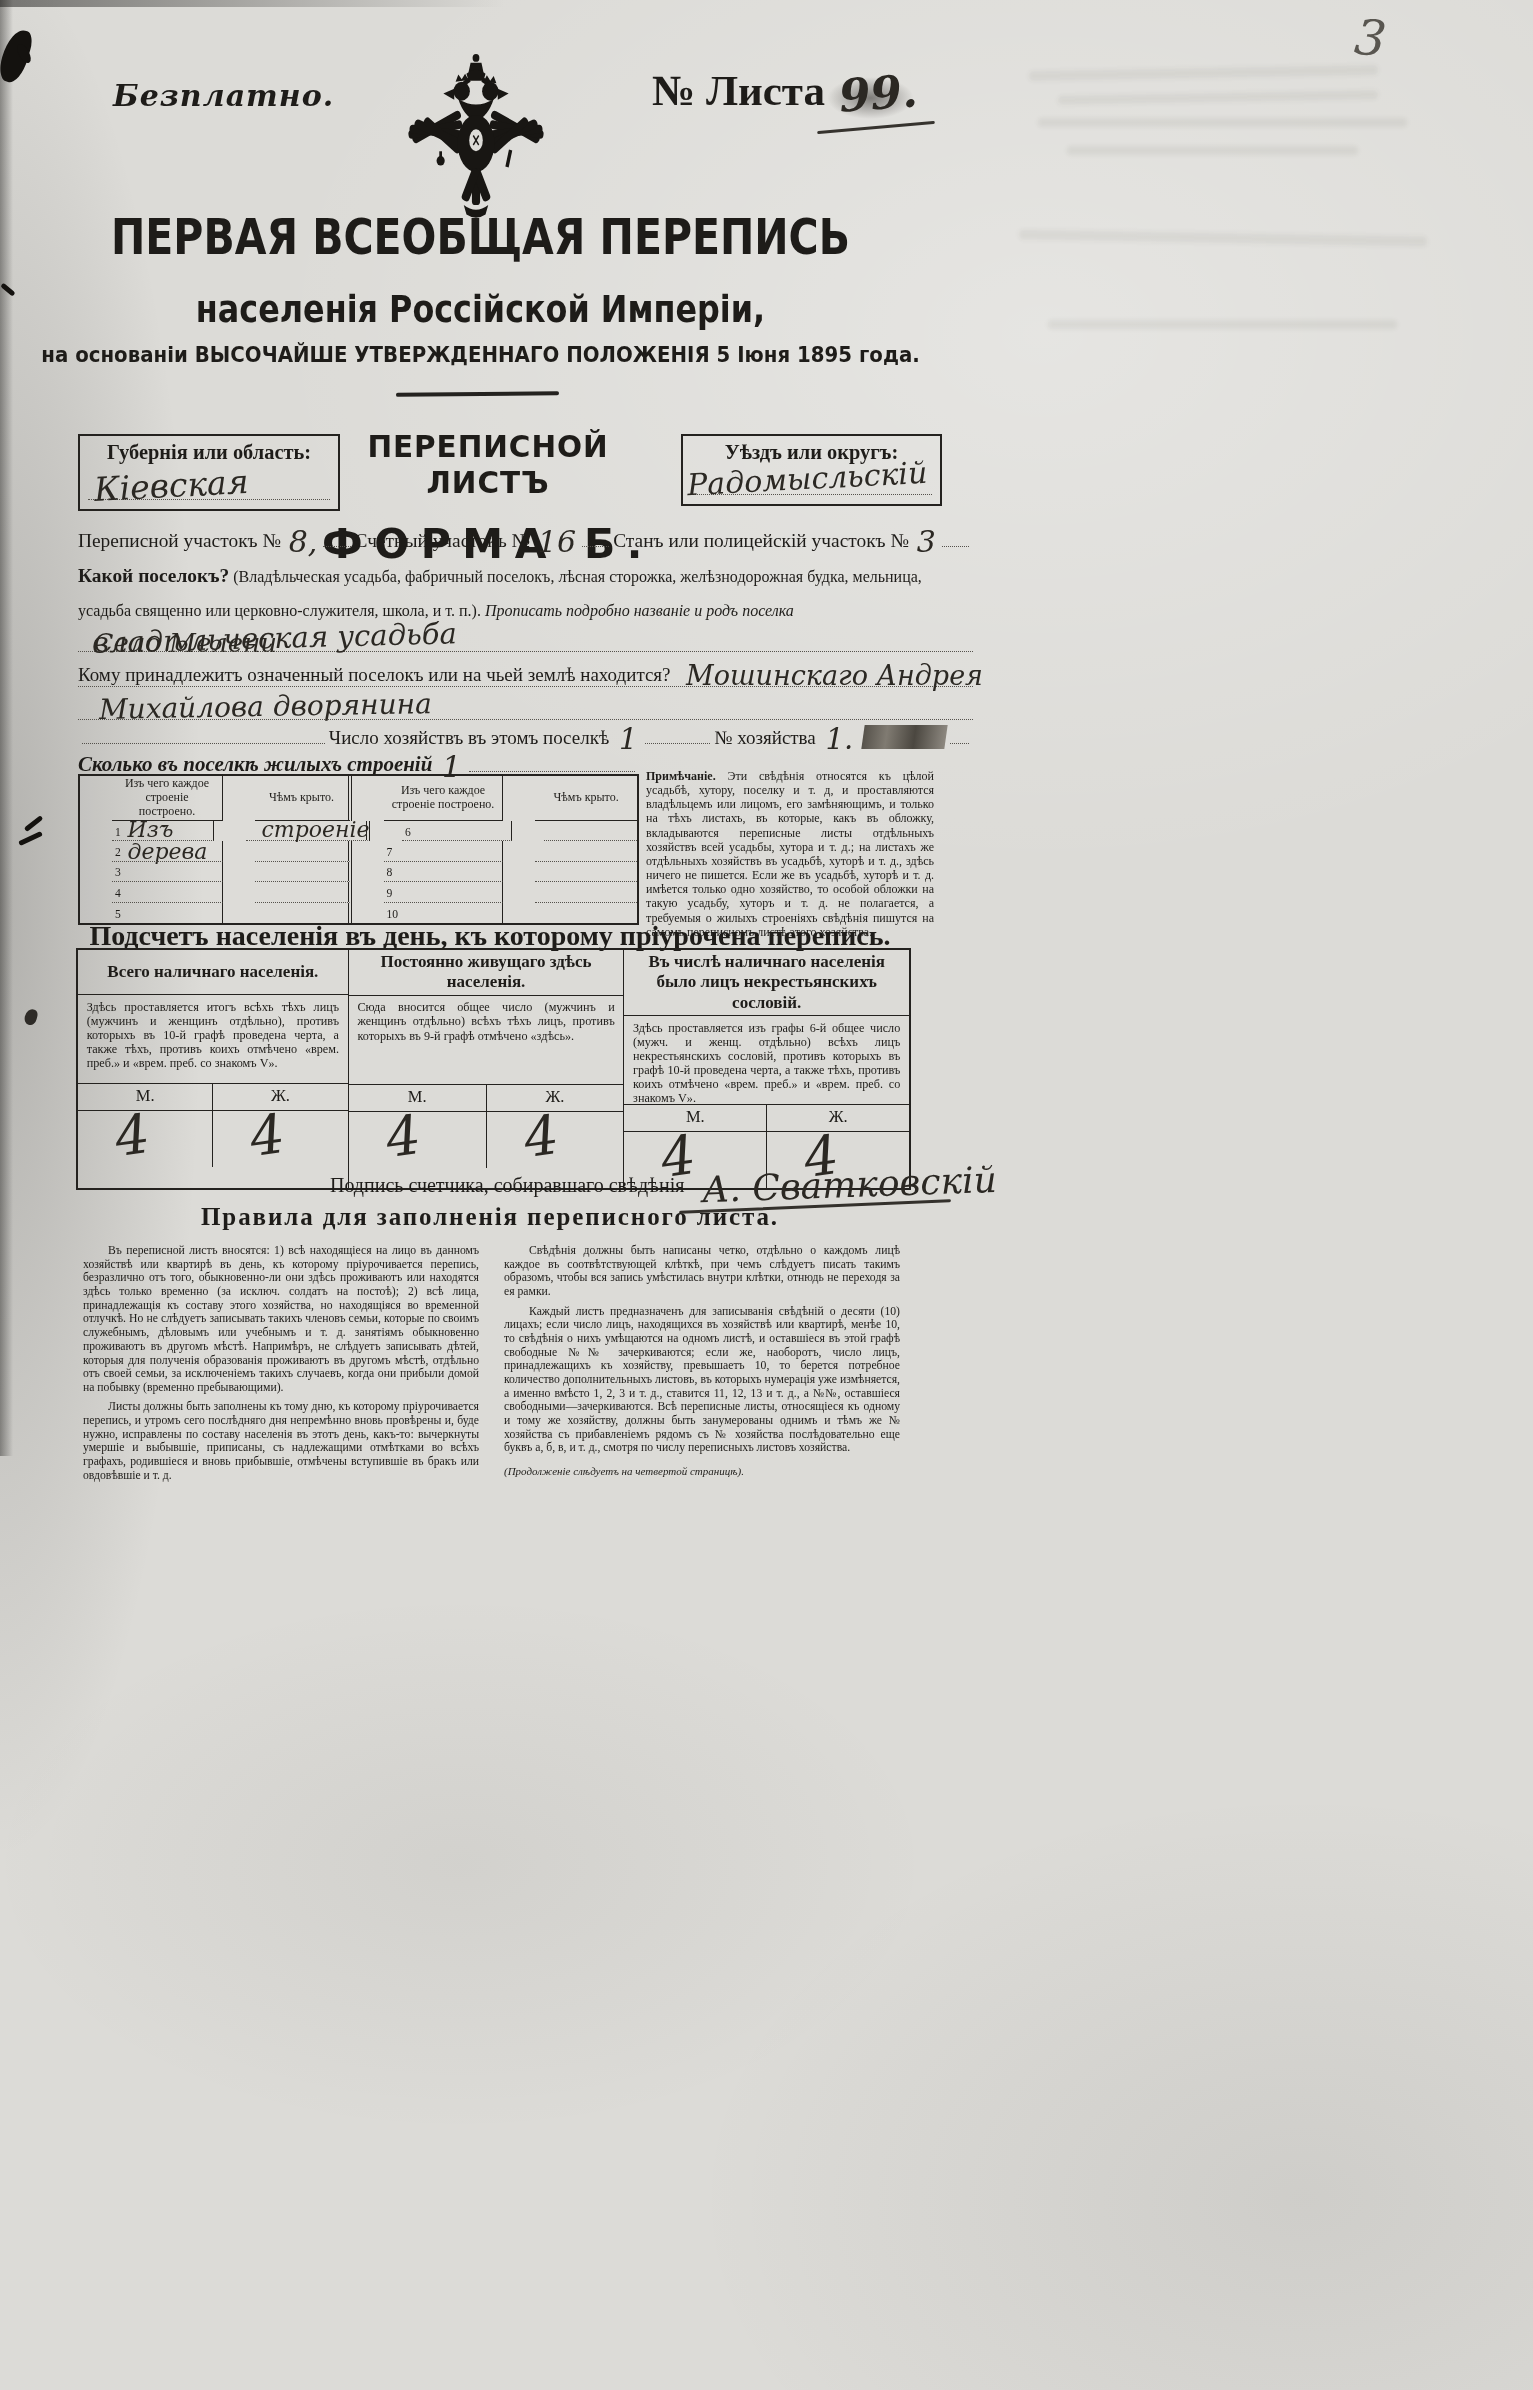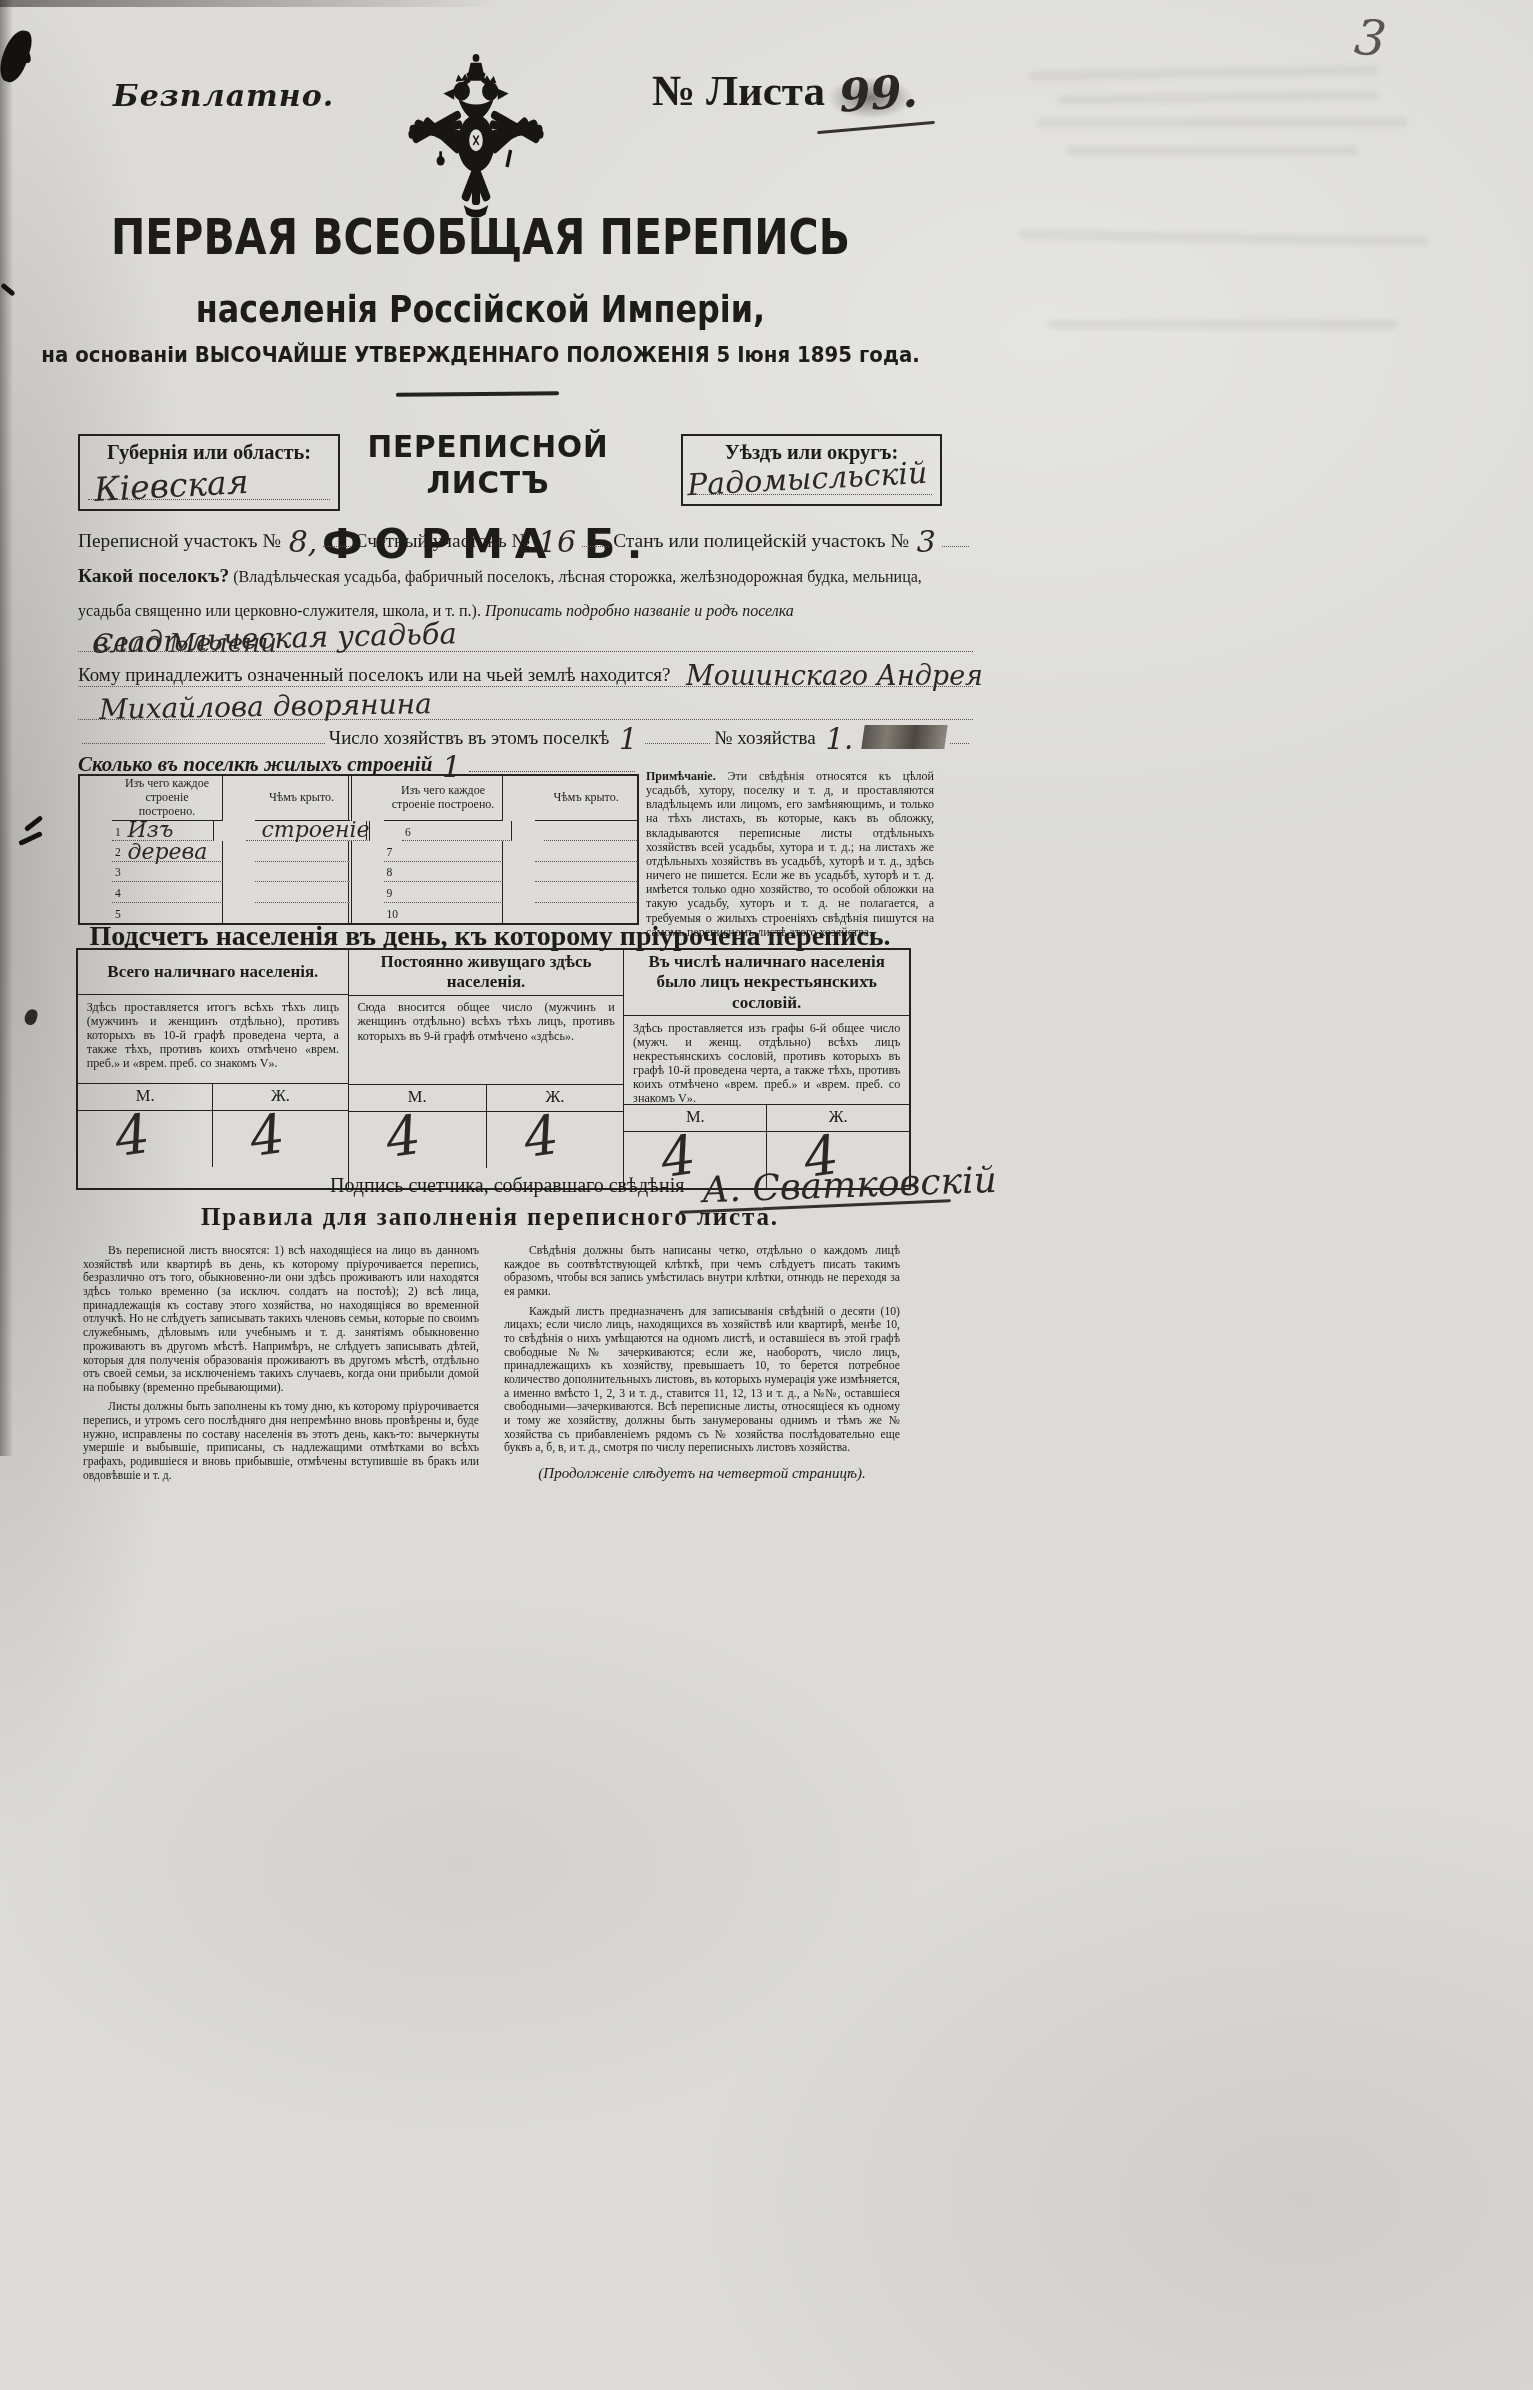--- a/index.html
+++ b/index.html
@@ -100,21 +100,21 @@
   .pop-vals .hw{position:absolute;left:37px;top:-1.9px;font-size:54px;transform:rotate(-8deg);}
   
   .sig-row{left:330px;top:1161px;display:flex;align-items:flex-end;white-space:nowrap;font-size:20px;}
   .sig-row .hw{font-size:36px;margin-left:17.5px;position:relative;top:5.8px;transform:rotate(-2deg);}
   .sig-underline{left:679px;top:1205px;width:272px;height:2.9px;background:#34312c;transform:rotate(-2.5deg);border-radius:1.9px;}
   
   .rules-title{left:0;top:1203px;width:980px;text-align:center;font-weight:bold;font-size:25px;letter-spacing:1.9px;}
   .rules-cols{left:83px;top:1244px;width:817px;display:flex;gap:25px;}
   .rules-col{width:396px;font-size:11.7px;line-height:1.17;text-align:justify;}
   .rules-col p{margin:0 0 5.8px 0;text-indent:25px;}
-  .rules-footer{font-style:italic;text-align:center;margin-top:9.7px;font-size:15px;}
+  .rules-footer{font-style:italic;text-align:left;margin-top:9.7px;font-size:11px;}
   
   .mark{position:absolute;background:#14120f;}
   .m-tl{left:2.9px;top:29px;width:25px;height:54px;border-radius:65% 35% 55% 45%;transform:rotate(16deg);}
   .m-tl2{left:19.4px;top:43px;width:9.7px;height:21.3px;border-radius:50%;transform:rotate(-30deg);}
   .m-check{left:0px;top:287px;width:15.5px;height:4.9px;transform:rotate(40deg);border-radius:2.9px;}
   .m-l1{left:23px;top:821px;width:21.3px;height:4.9px;transform:rotate(-38deg);border-radius:2.9px;}
   .m-l2{left:17.5px;top:836px;width:25px;height:4.9px;transform:rotate(-25deg);border-radius:2.9px;}
   .m-l3{left:25px;top:1009px;width:11.6px;height:15.5px;border-radius:60% 40% 50% 50%;transform:rotate(14deg);background:#2e2b27;}
   .edge-left{position:absolute;left:0;top:0;width:12.6px;height:1456px;background:linear-gradient(to right, rgba(18,17,15,0.4), rgba(18,17,15,0));}
   .edge-top{position:absolute;left:0;top:0;width:505px;height:6.8px;background:linear-gradient(to right, rgba(18,17,15,0.5), rgba(18,17,15,0));}

